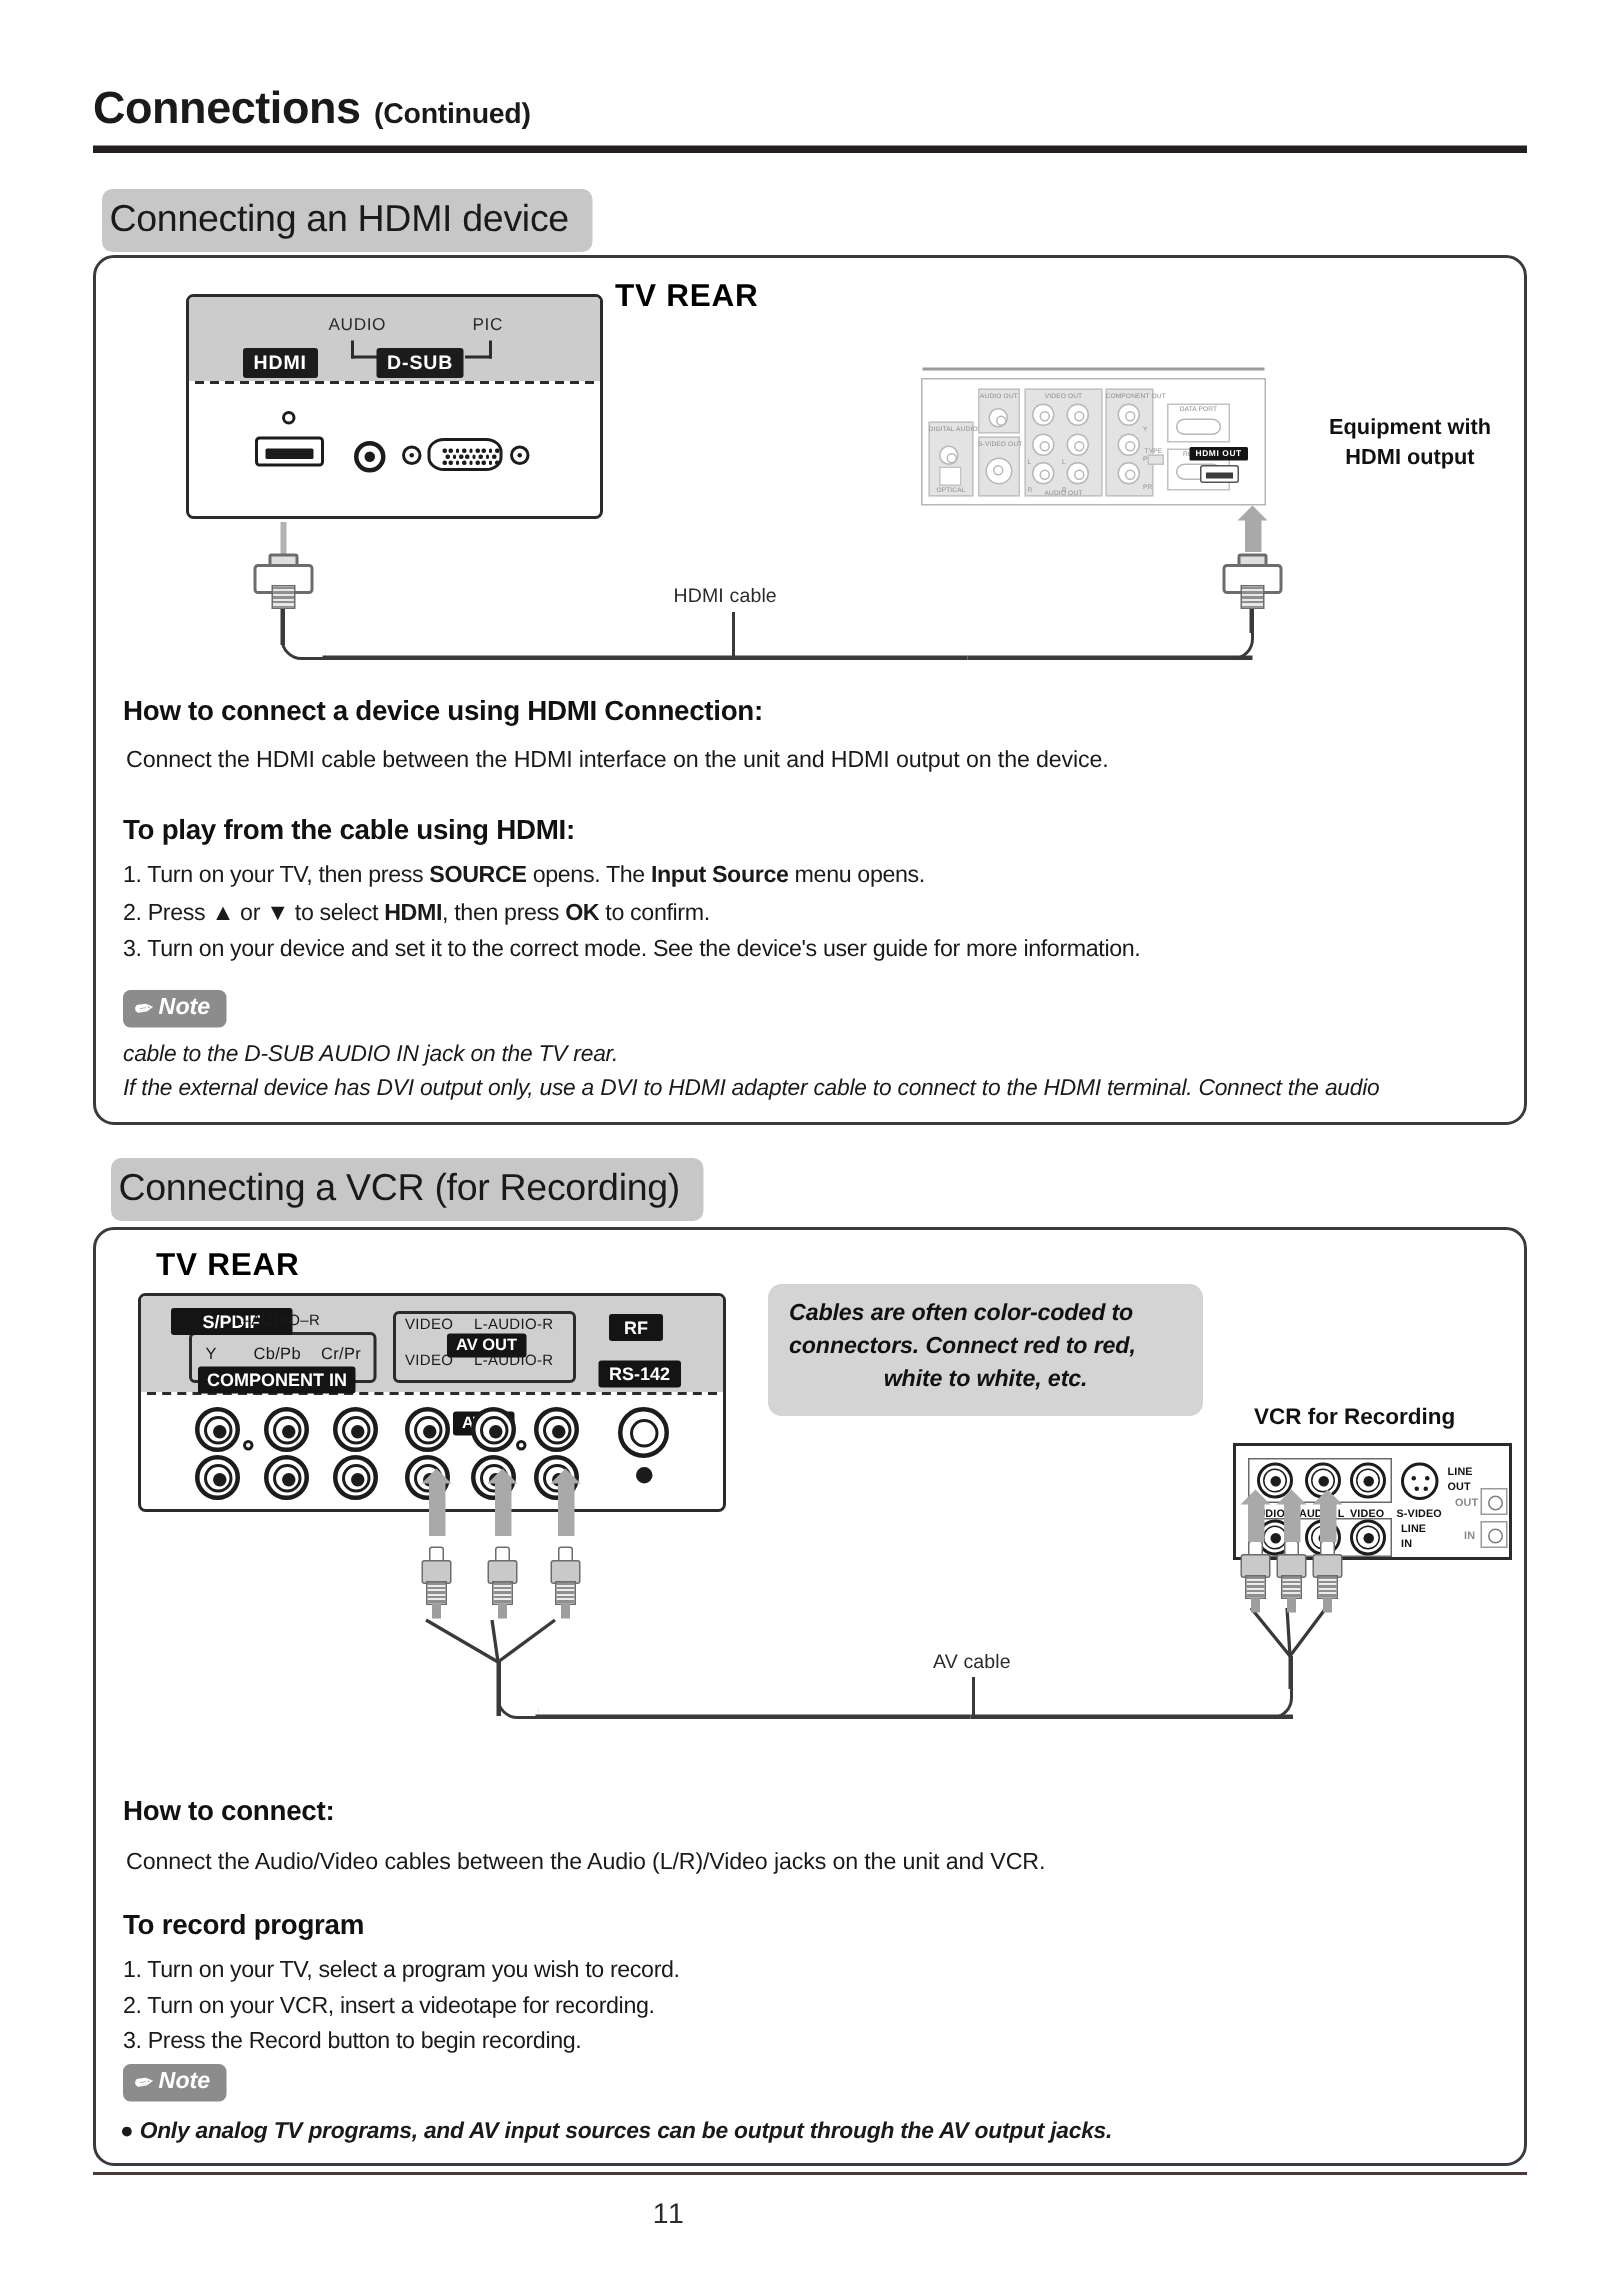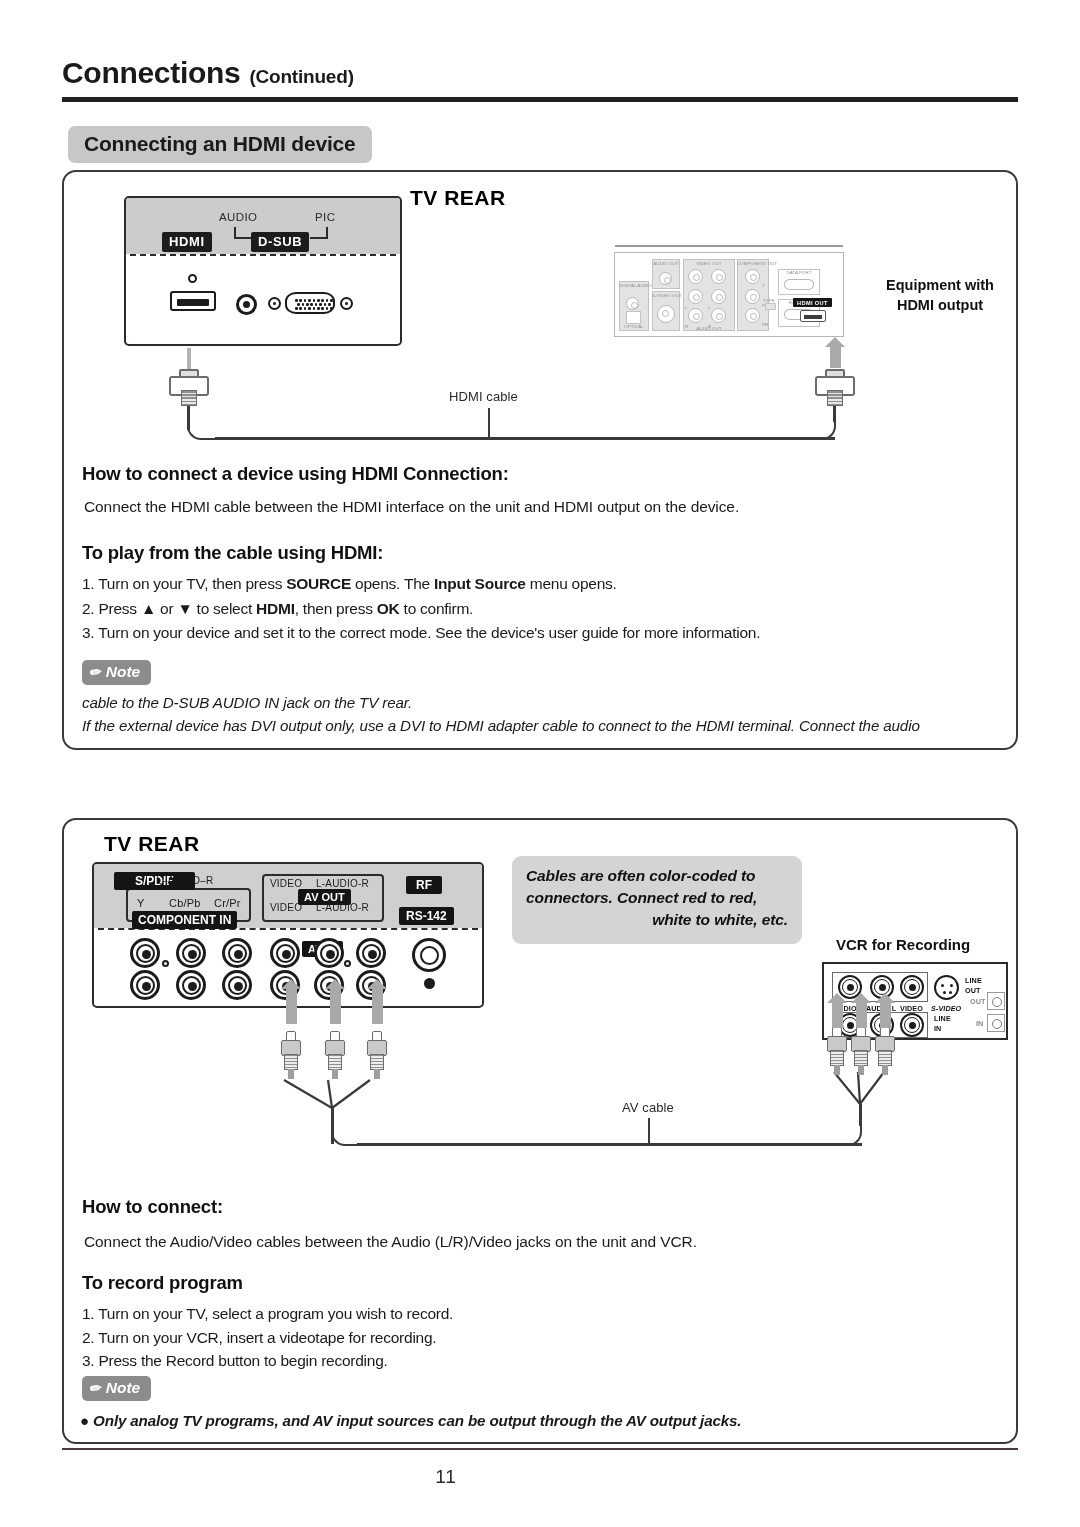--- a/index.html
+++ b/index.html
@@ -25,22 +25,22 @@
   .header-rule {
     position: absolute; left: 62px; top: 97px; width: 956px; height: 5px;
     background: #231f20;
   }
 
   
   .section-pill {
     position: absolute;
     background: #c7c7c7;
     border-radius: 7px;
-    padding: 6px 16px 7px 16px;
-    font-size: 21px; font-weight: bold;
+    padding: 6px 16px 7px 5px;
+    font-size: 25px; font-weight: normal;
     letter-spacing: -0.2px;
     color: #1a1a1a;
     white-space: nowrap;
   }
   #pill-hdmi { left: 68px; top: 126px; }
   #pill-vcr  { left: 74px; top: 772px; }
 
   
   .content-box {
     position: absolute;
@@ -571,20 +571,21 @@
 
   <div class="note-badge" style="left:82px; top:660px;">
     <span class="pen">✏</span>
     <span>Note</span>
   </div>
   <div class="note-text" style="left:82px; top:692px; width:916px;">
     <div>cable to the D-SUB AUDIO IN jack on the TV rear.</div>
     <div>If the external device has DVI output only, use a DVI to HDMI adapter cable to connect to the HDMI terminal. Connect the audio</div>
   </div>
 
+  <div class="section-pill" id="pill-vcr">Connecting a VCR (for Recording)</div>
   <div class="content-box" id="box-vcr"></div>
 
   <div class="tv-rear-label" style="left:104px; top:832px;">TV REAR</div>
 
   <div class="panel-vcr">
     <div class="grey-top"></div>
     <div class="dashed"></div>
 
     <div class="grp-box" style="left:32px; top:24px; width:125px; height:34px;"></div>
     <div class="blk-lbl" style="left:20px; top:8px; font-size:12px; padding:2px 21px;">S/PDIF</div>
@@ -621,41 +622,41 @@
     <div class="rca" style="left:262px; top:106px;"></div>
     <div class="tiny-dot" style="left:250px; top:96px;"></div>
 
     <div class="rf-jack" style="left:318px; top:74px;"></div>
     <div class="sm-dot" style="left:330px; top:114px;"></div>
   </div>
 
   <div class="callout">
     <p>Cables are often color-coded to</p>
     <p>connectors. Connect red to red,</p>
-    <p style="text-align:right;">white to white, etc.</p>
+    <p style="text-align:center;">white to white, etc.</p>
   </div>
 
   <div class="vcr-caption">VCR for Recording</div>
   <div class="vcr-panel">
     <div class="vcr-grp" style="left:8px; top:8px; width:96px; height:30px;"></div>
     <div class="vcr-rca" style="left:14px; top:11px;"></div>
     <div class="vcr-rca" style="left:46px; top:11px;"></div>
     <div class="vcr-rca" style="left:76px; top:11px;"></div>
     <div class="svideo" style="left:110px; top:11px;">
       <i style="left:5px; top:7px;"></i>
         <i style="left:14px; top:7px;"></i>
       <i style="left:7px; top:14px;"></i>
         <i style="left:13px; top:14px;"></i>
     </div>
     <div class="vcr-lbl" style="left:141px; top:12px;">LINE</div>
     <div class="vcr-lbl" style="left:141px; top:22px;">OUT</div>
     <div class="vcr-lbl" style="left:9px; top:40px;">AUDIO R</div>
     <div class="vcr-lbl" style="left:42px; top:40px;">AUDIO L</div>
     <div class="vcr-lbl" style="left:76px; top:40px;">VIDEO</div>
-    <div class="vcr-lbl" style="left:107px; top:40px;font-style:italic;">S-VIDEO</div>
+    <div class="vcr-lbl" style="left:107px; top:40px;">S-VIDEO</div>
     <div class="vcr-grp" style="left:8px; top:48px; width:96px; height:26px;"></div>
     <div class="vcr-rca" style="left:14px; top:49px;"></div>
     <div class="vcr-rca" style="left:46px; top:49px;"></div>
     <div class="vcr-rca" style="left:76px; top:49px;"></div>
     <div class="vcr-lbl" style="left:110px; top:50px;">LINE</div>
     <div class="vcr-lbl" style="left:110px; top:60px;">IN</div>
     <div class="vcr-lbl" style="left:146px; top:33px; color:#8a8a8a;">OUT</div>
     <div class="vcr-lbl" style="left:152px; top:55px; color:#8a8a8a;">IN</div>
     <div class="outin-box" style="left:163px; top:28px;"></div>
     <div class="outin-box" style="left:163px; top:50px;"></div>

